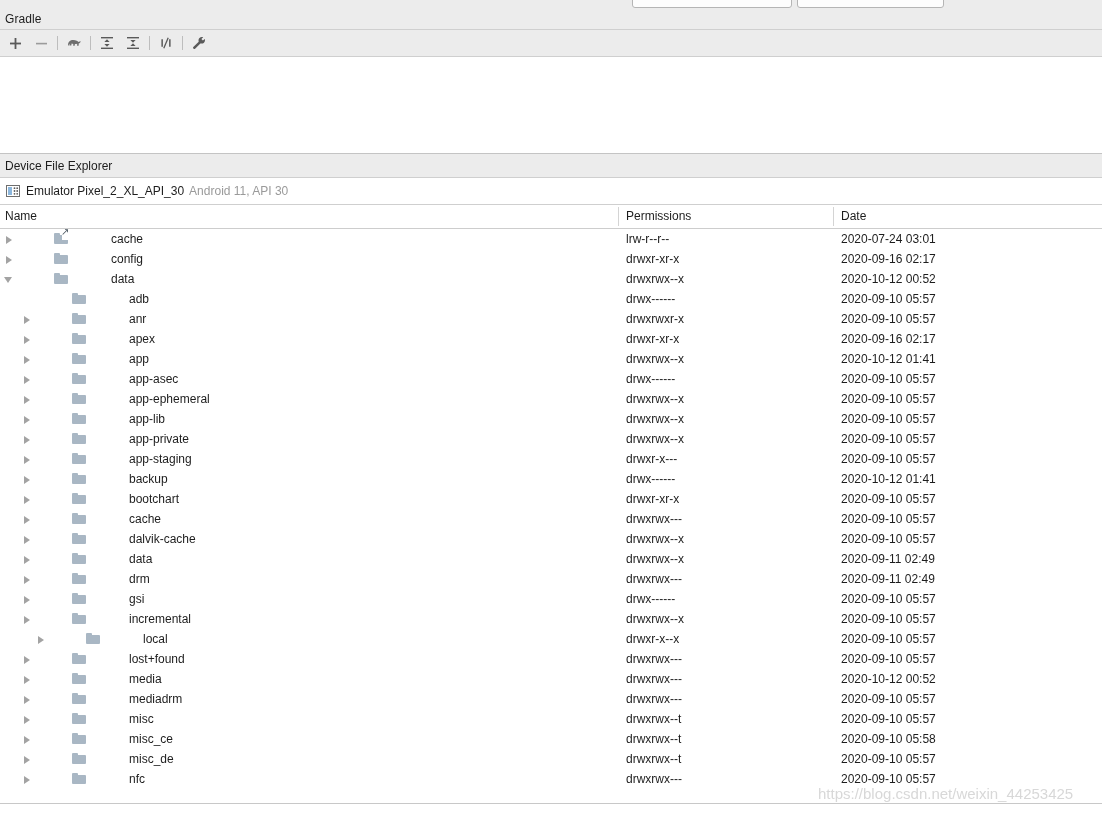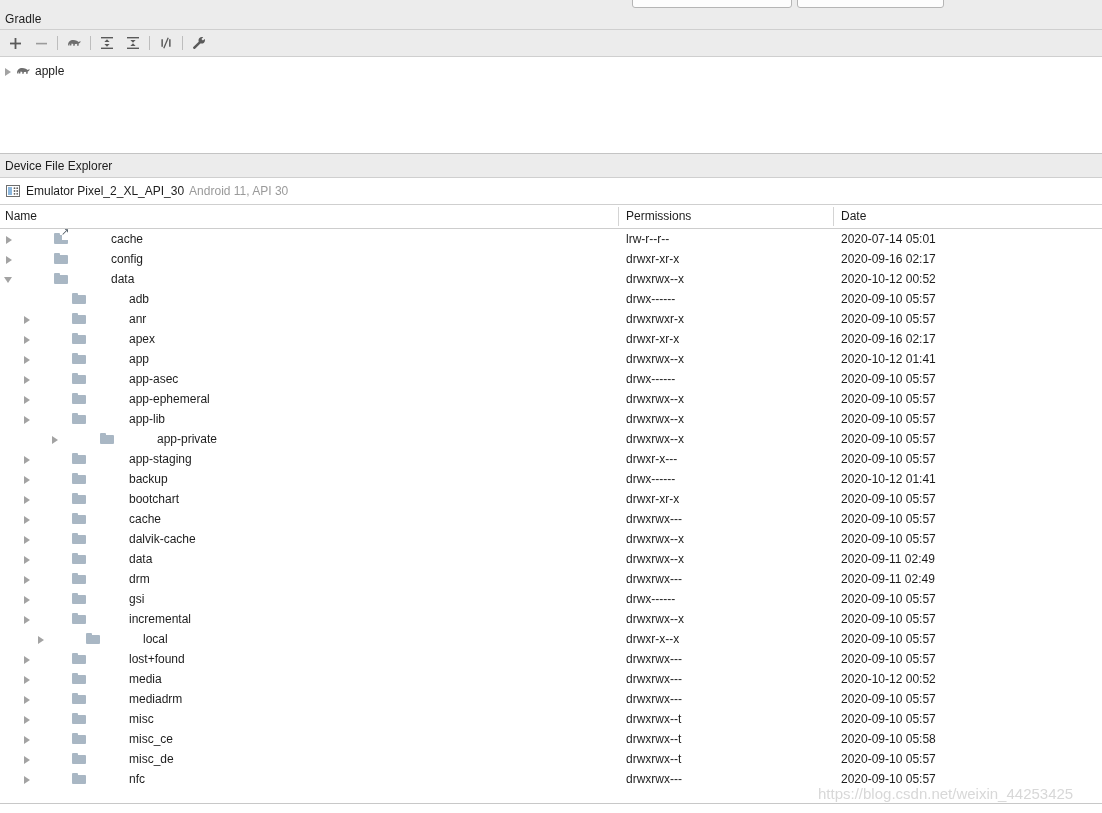--- a/index.html
+++ b/index.html
@@ -358,29 +358,20 @@
           </svg>
         </span>
       </div>
       <div class="tb-sep"></div>
       <div class="tb-btn" title="Gradle Settings">
         <span style="display: flex;">
           <svg width="14" height="14" viewBox="0 0 14 14">
             <path d="M9.9 1.1c-1.9 0-3.4 1.5-3.4 3.4 0 .4.1.8.2 1.2L1.3 11c-.4.4-.4 1 0 1.4l.4.4c.4.4 1 .4 1.4 0l5.3-5.4c.4.1.8.2 1.2.2 1.9 0 3.4-1.5 3.4-3.4 0-.5-.1-.9-.3-1.3L10.9 4.6 9.4 3.1l1.8-1.8c-.4-.1-.8-.2-1.3-.2z" fill="#5a5a5a"></path>
           </svg>
         </span>
-      </div>
-    </div>
-  <div id="gradle-tree">
-      <div class="gradle-node">
-        <span class="expander collapsed"></span>
-        <span class="eleph"><svg width="16" height="14" viewBox="0 0 16 14">
-            <path d="M2.2 9.6c-.5-2 .3-4.2 2.4-5.1 1.9-.8 4.4-.6 6.1.3.9.5 1.6 1.2 2.3 1.1.5-.1.8-.5 1-.9l.6.4c-.2.9-.8 1.7-1.8 1.9l-.2 2.4h-1.5l.1-1.9c-.7.2-1.5.3-2.3.3l-.2 1.6H7.2l.1-1.7c-.6-.1-1.2-.3-1.7-.5L5.3 9.6H3.9l.2-2.1c-.5.5-.8 1.3-.6 2.1z" fill="#6e6e6e"></path>
-          </svg></span>
-        <span class="gradle-node-label">apple</span>
       </div>
     </div>
 </div>
 
 <div id="dfe-panel">
   <div id="dfe-header">
     <span id="dfe-title">Device File Explorer</span>
   </div>
 
   <div id="device-row">
@@ -413,21 +404,21 @@
           <div class="cell-name" style="padding-left: 3px;">
             <span class="expander collapsed"></span>
             <span class="folder-ico symlink">
               <span class="fbody"></span>
               <span class="ftab"></span>
               <span class="farrow"></span>
             </span>
             <span class="fname">cache</span>
           </div>
           <div class="cell-perm">lrw-r--r--</div>
-          <div class="cell-date">2020-07-14 05:01</div>
+          <div class="cell-date">2020-07-24 03:01</div>
         </div>
         <div class="frow">
           <div class="cell-name" style="padding-left: 3px;">
             <span class="expander collapsed"></span>
             <span class="folder-ico">
               <span class="fbody"></span>
               <span class="ftab"></span>
             </span>
             <span class="fname">config</span>
           </div>
@@ -524,21 +515,21 @@
             <span class="folder-ico">
               <span class="fbody"></span>
               <span class="ftab"></span>
             </span>
             <span class="fname">app-lib</span>
           </div>
           <div class="cell-perm">drwxrwx--x</div>
           <div class="cell-date">2020-09-10 05:57</div>
         </div>
         <div class="frow">
-          <div class="cell-name" style="padding-left: 21px; margin-left: 28px;">
+          <div class="cell-name" style="padding-left: 21px;">
             <span class="expander collapsed"></span>
             <span class="folder-ico">
               <span class="fbody"></span>
               <span class="ftab"></span>
             </span>
             <span class="fname">app-private</span>
           </div>
           <div class="cell-perm">drwxrwx--x</div>
           <div class="cell-date">2020-09-10 05:57</div>
         </div>

